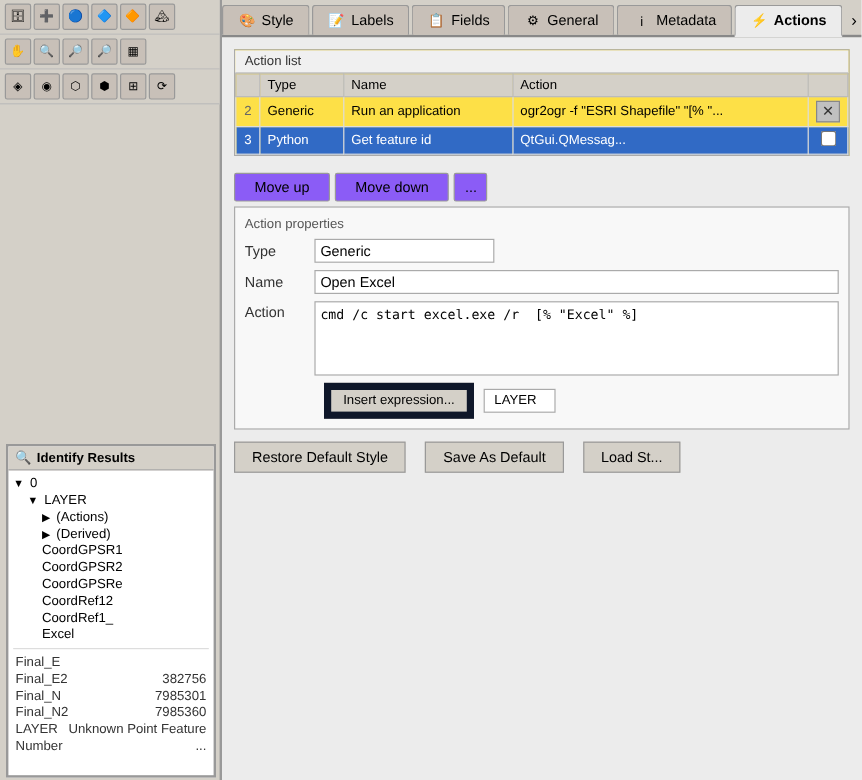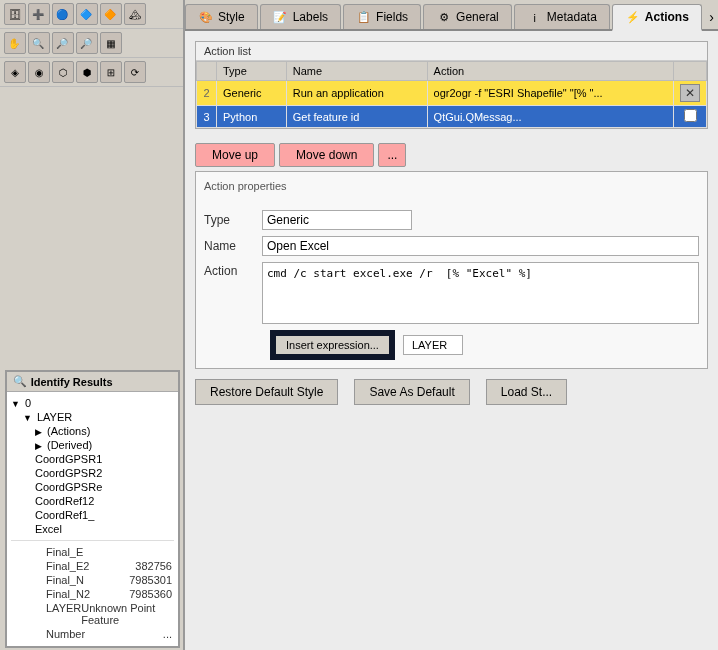--- a/index.html
+++ b/index.html
@@ -80,21 +80,20 @@
     .tree-item.indent1 { padding-left: 12px; }
     .tree-item.indent2 { padding-left: 24px; }
 
     .tree-arrow { font-size: 9px; margin-right: 2px; }
 
     .feature-row {
       display: flex;
       justify-content: space-between;
       padding: 1px 2px;
       font-size: 11px;
-      margin-left: 33px;
     }
 
     .feature-key { color: #333; }
     .feature-val { color: #333; }
 
     
     .main-panel {
       position: absolute;
       left: 185px;
       top: 0;
@@ -224,37 +223,37 @@
     
     .buttons-row {
       display: flex;
       gap: 4px;
       padding: 6px 0 4px 0;
     }
 
     .btn {
       padding: 4px 16px;
       border: 1px solid #999;
-      background: #fca5a5;
+      background: #8b5cf6;
       cursor: pointer;
       font-size: 12px;
       border-radius: 2px;
     }
 
     
     .properties-box {
       border: 1px solid #aaa;
       background: #f8f8f8;
       padding: 8px;
     }
 
     .prop-title {
       font-size: 11px;
       color: #555;
-      margin-bottom: 18px;
+      margin-bottom: 6px;
     }
 
     .prop-row {
       display: flex;
       align-items: center;
       margin-bottom: 6px;
       gap: 8px;
     }
 
     .prop-label {

